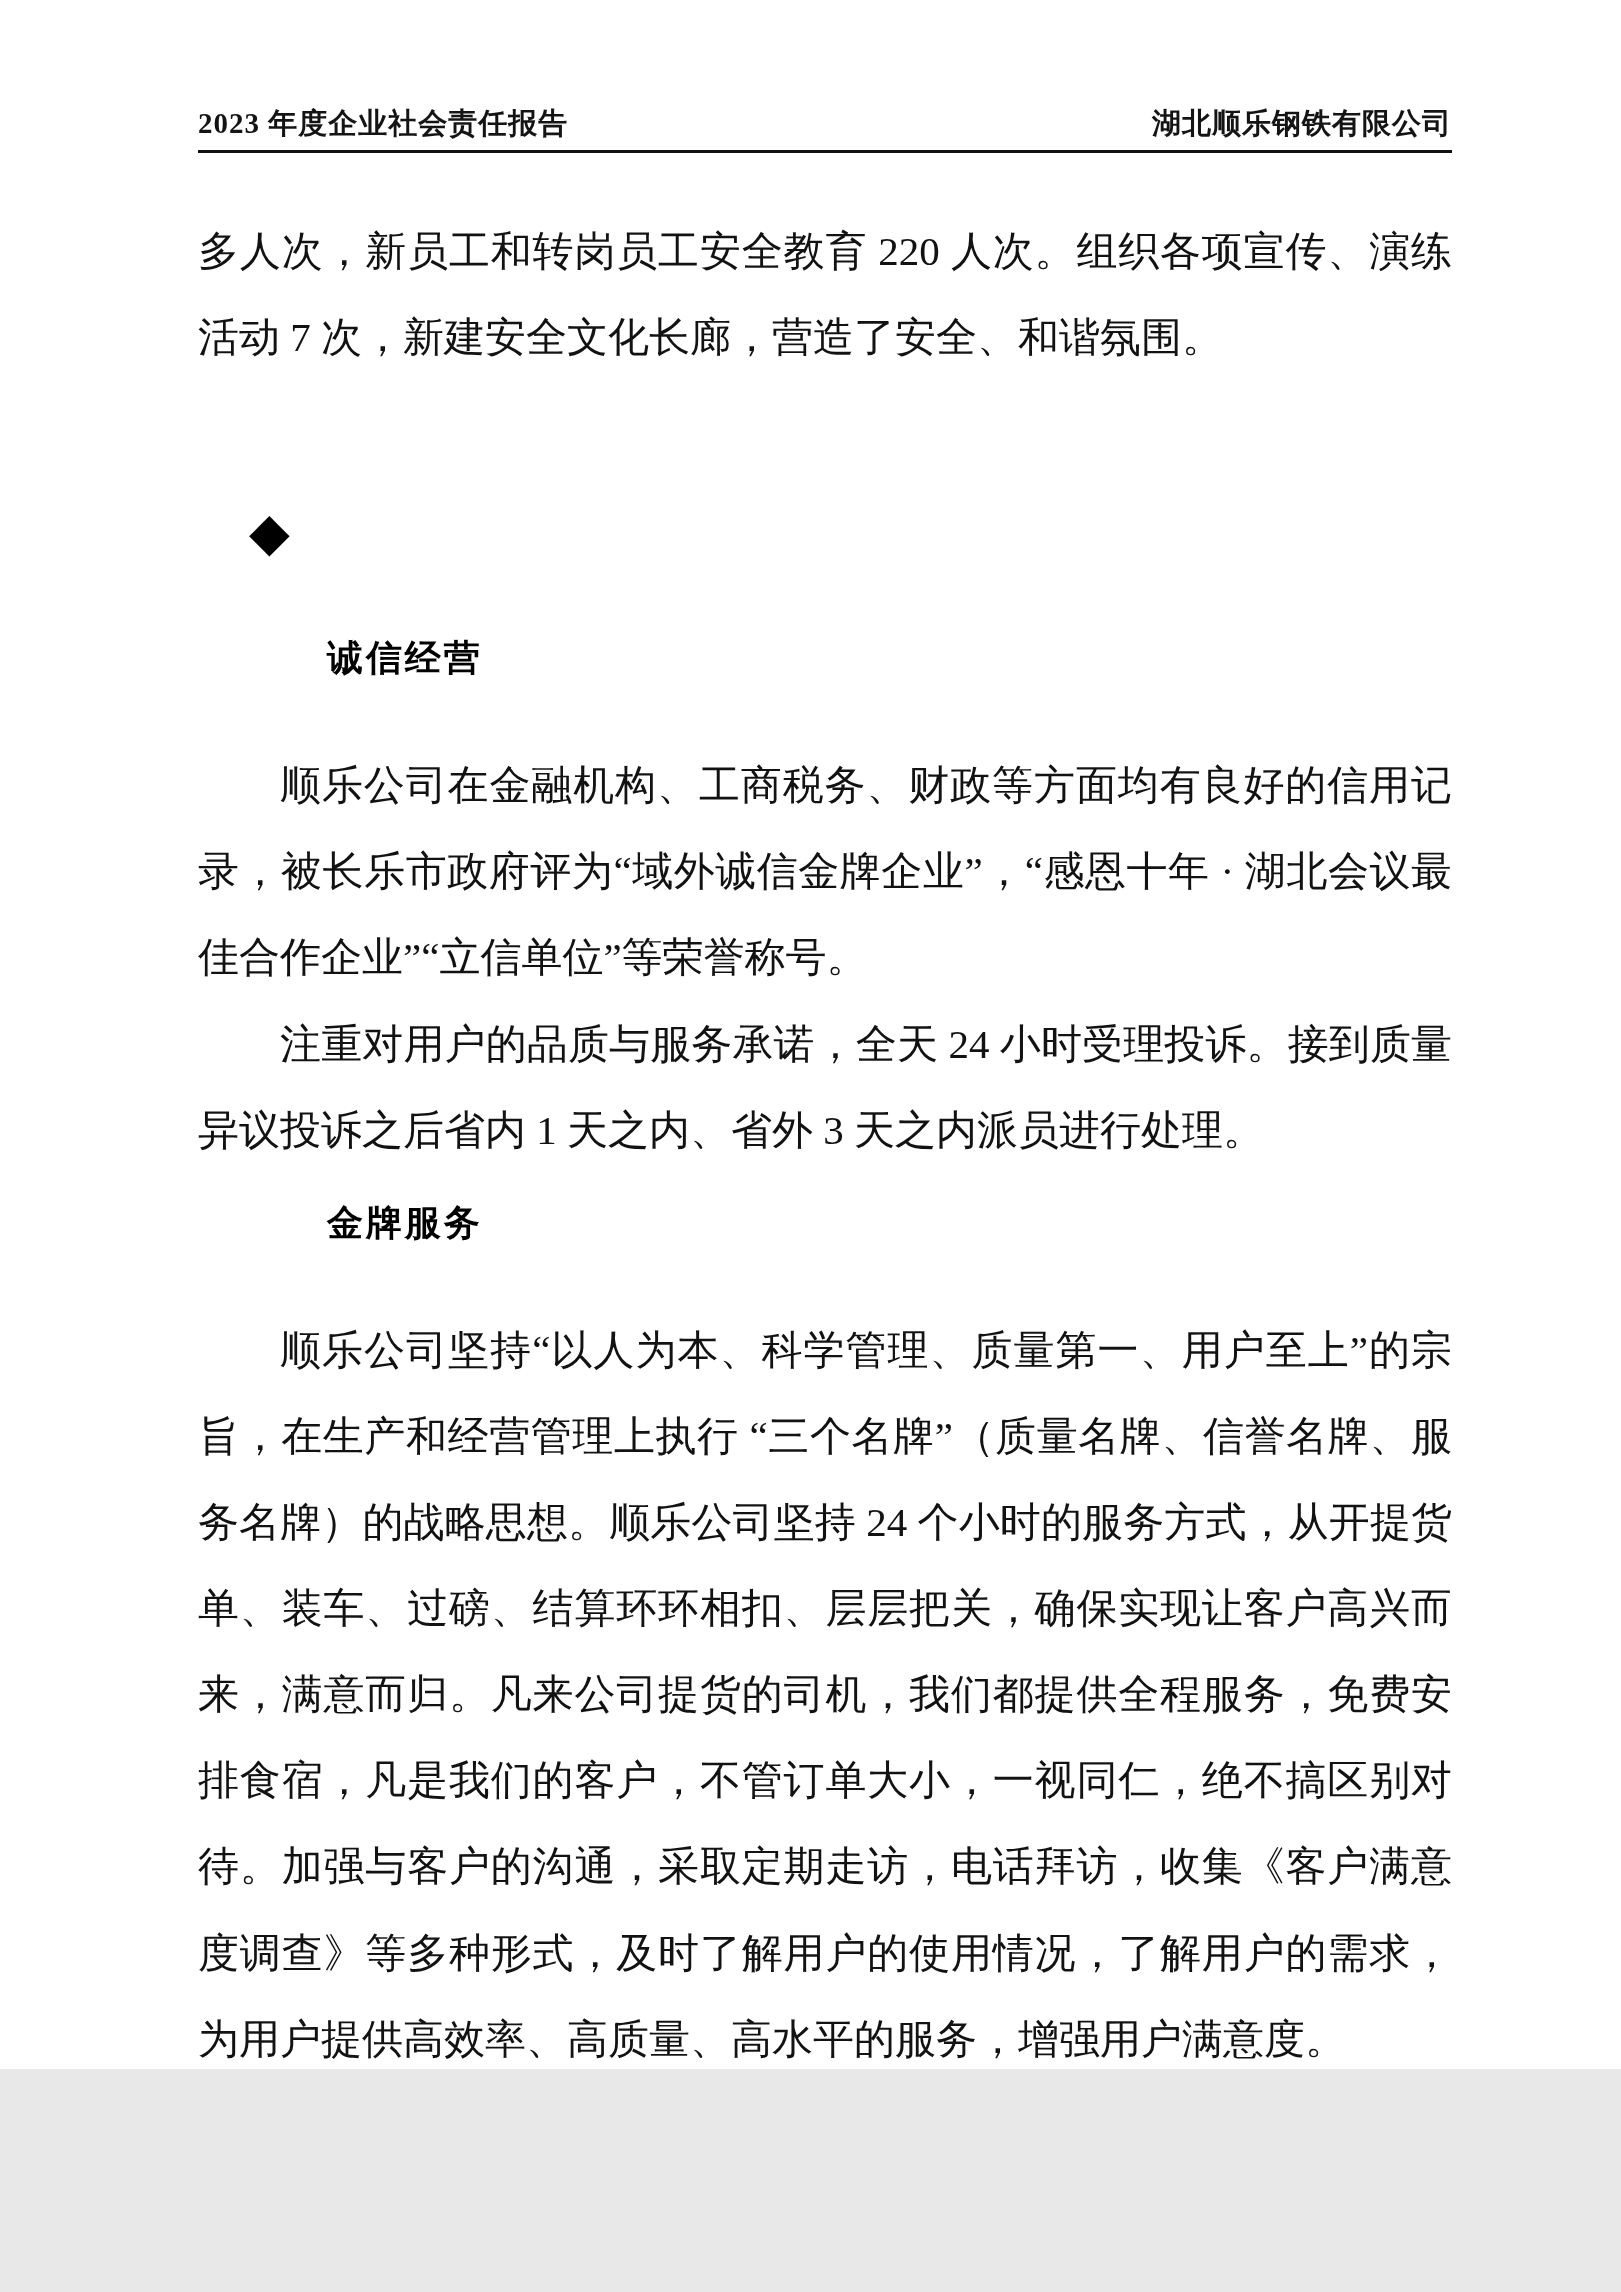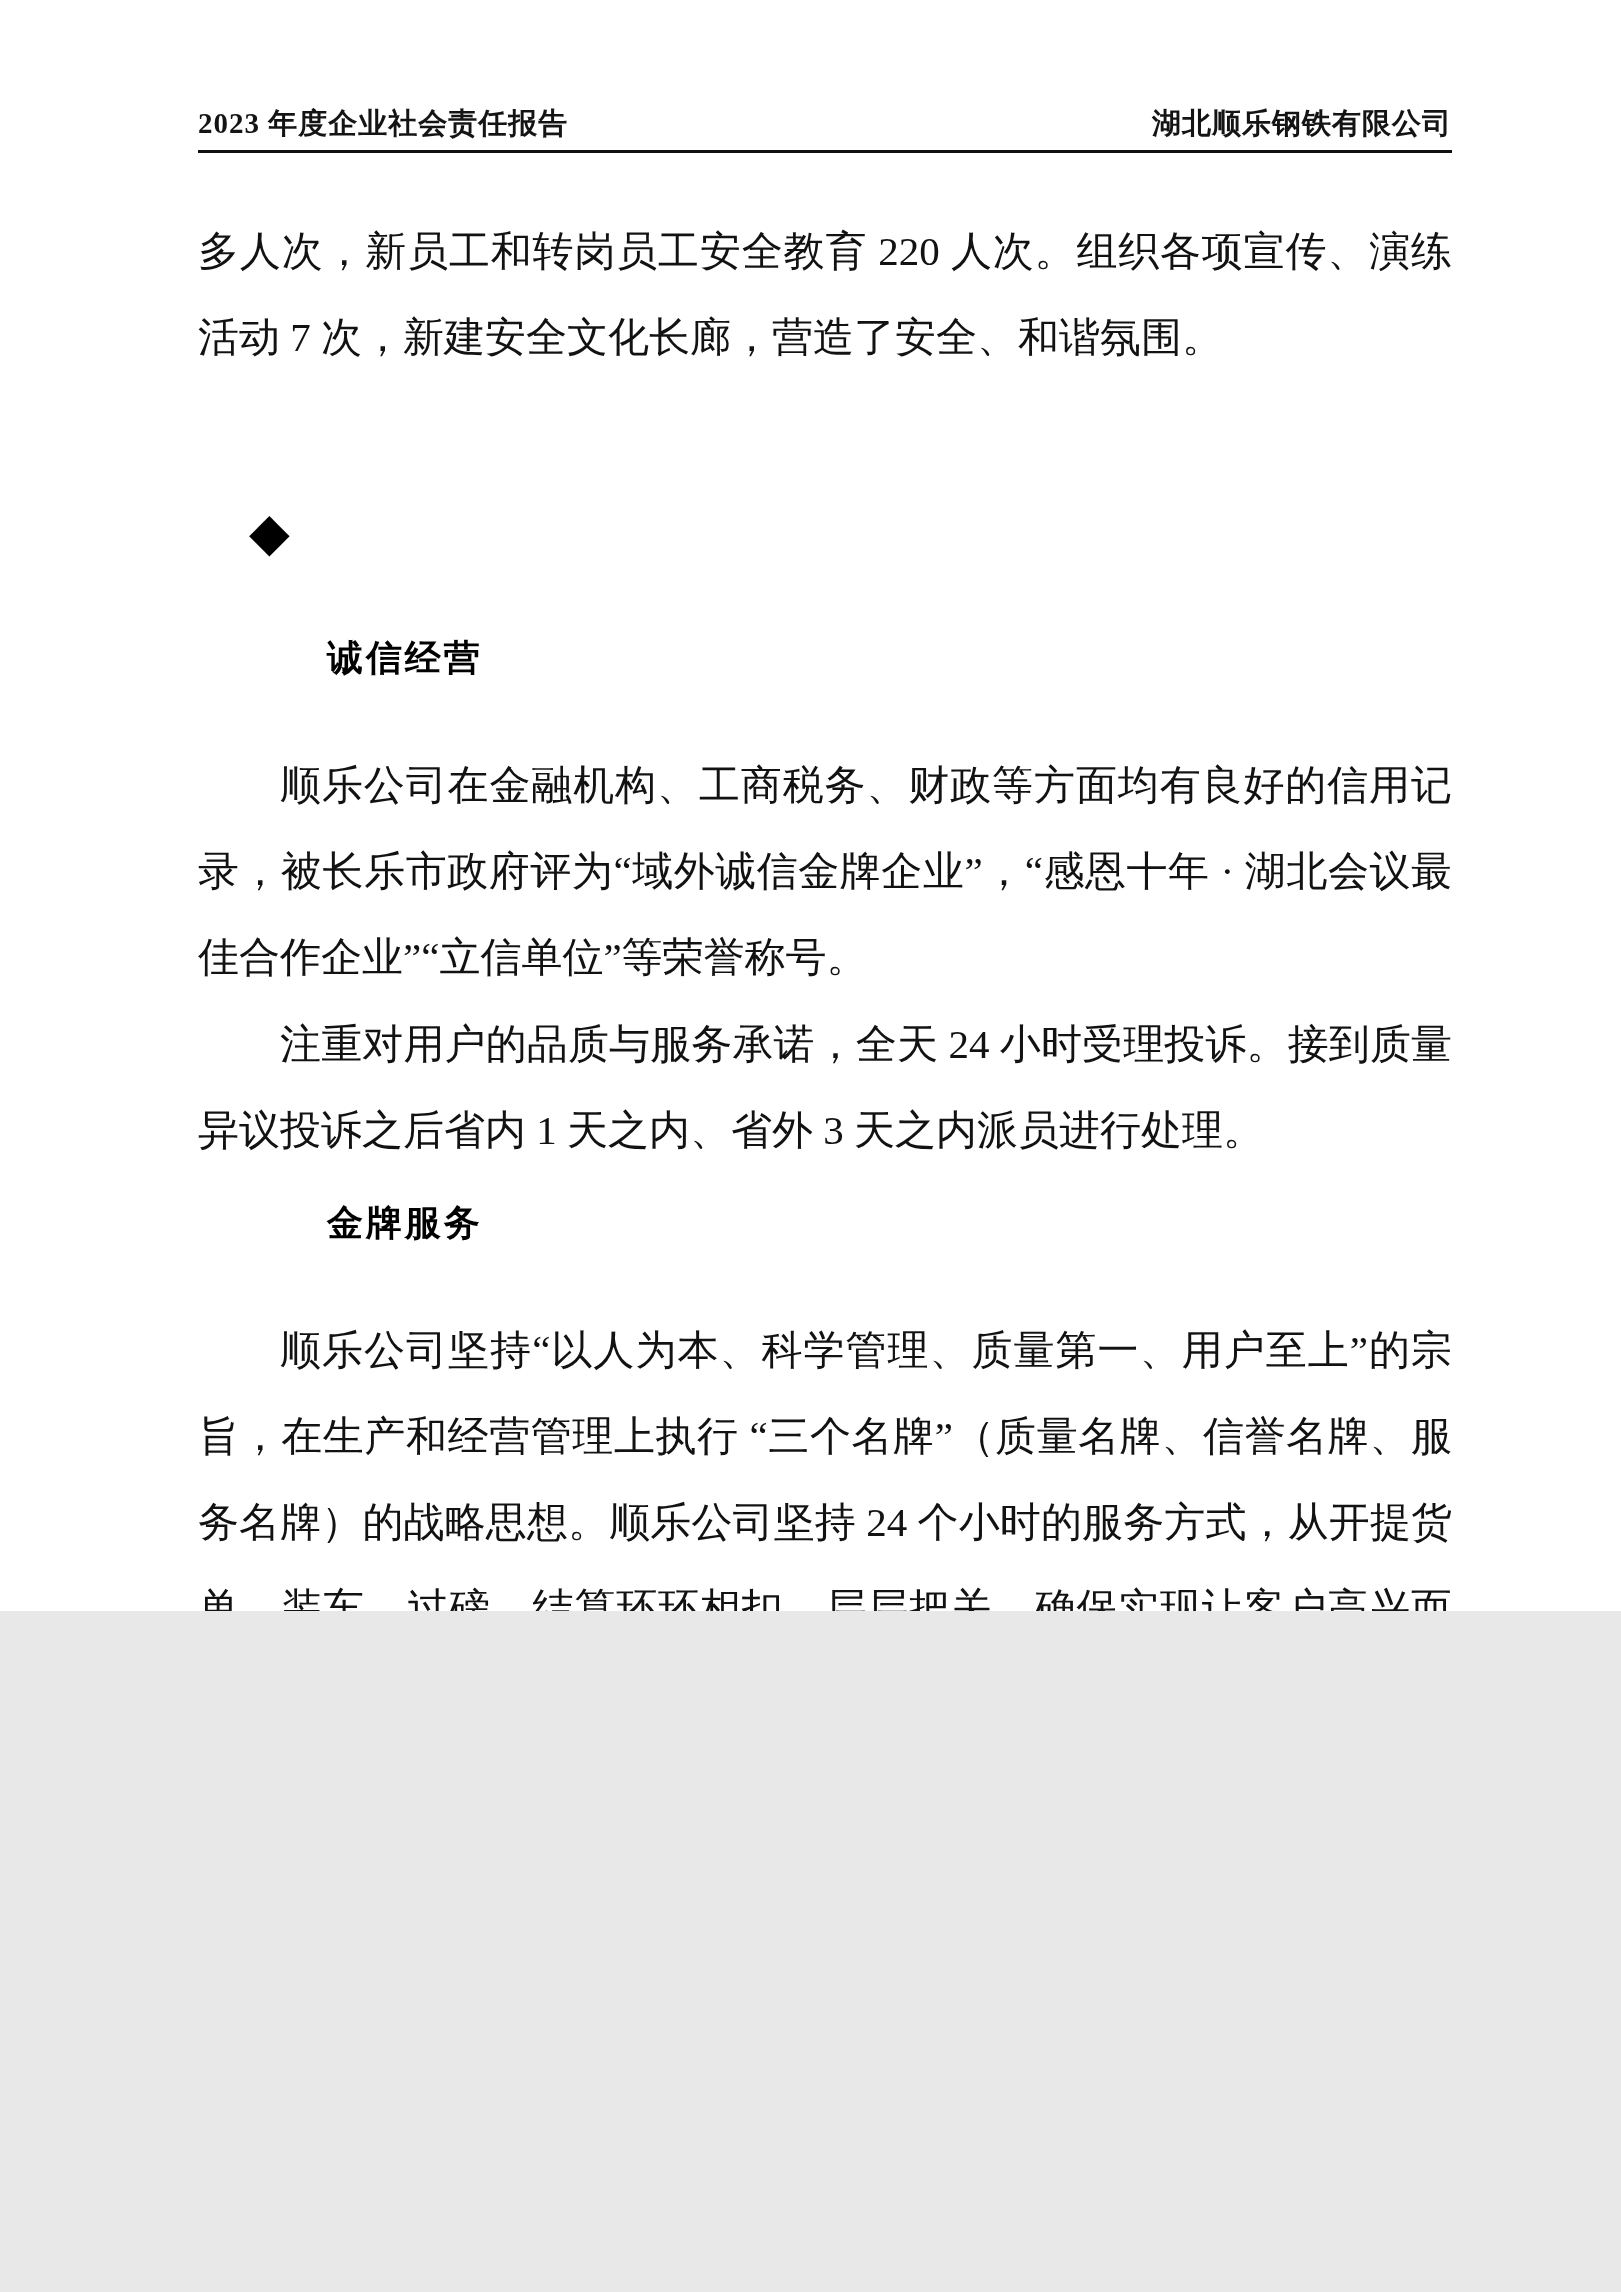--- a/index.html
+++ b/index.html
@@ -1,18 +1,18 @@
 <!DOCTYPE html>
 <html lang="zh"><head>
 <meta charset="utf-8">
 <style>
   html, body { margin:0; padding:0; background:#e8e8e8; }
   .page {
     position:relative;
-    width:1621px; height:1611px;
+    width:1621px; height:2069px;
     margin:0 auto;
     background:#ffffff;
     color:#161616;
     overflow:hidden;
   }
   .inner { margin:0 169px 0 198px; }
 
   
   .doc-header {
     display:flex; justify-content:space-between; align-items:flex-end;

